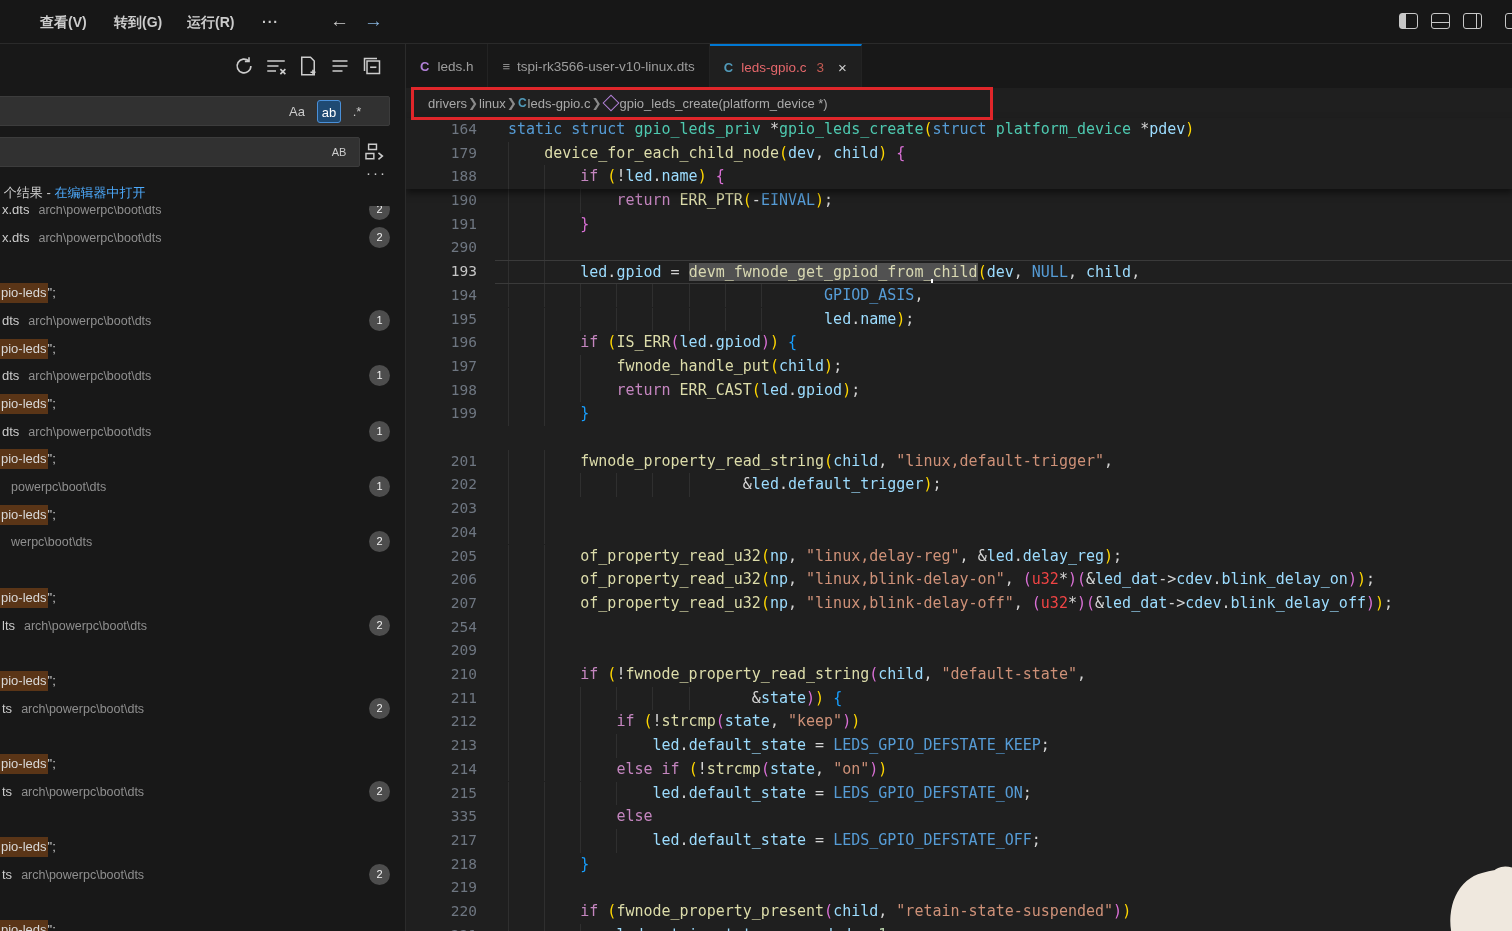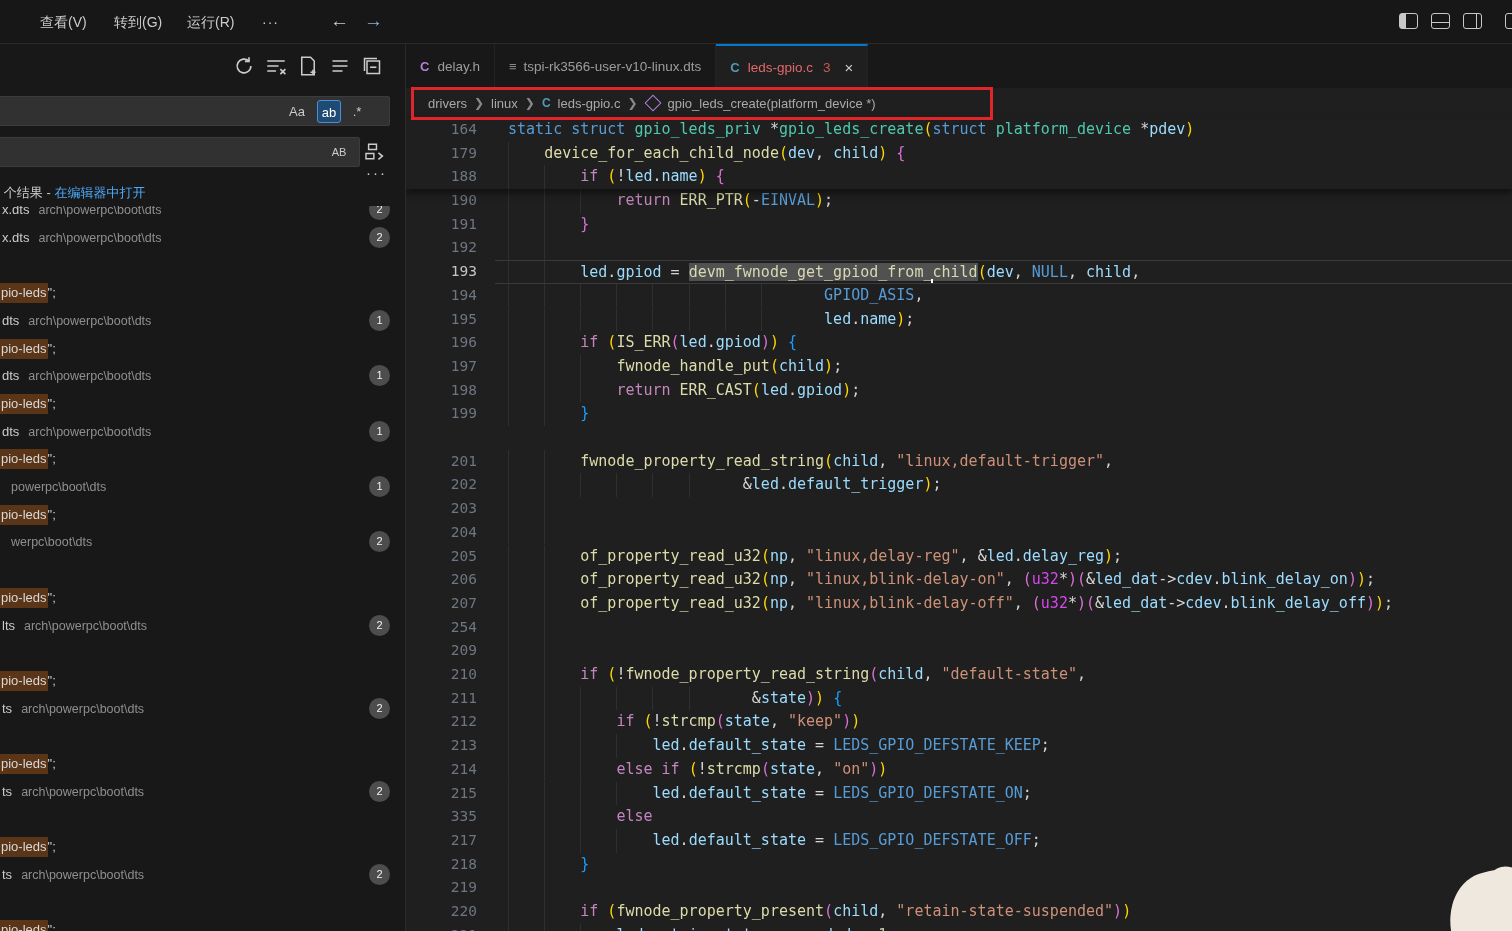--- a/index.html
+++ b/index.html
@@ -3,21 +3,21 @@
 <meta charset="utf-8">
 <style>
   * { margin:0; padding:0; box-sizing:border-box; }
   html,body { width:1512px; height:931px; overflow:hidden; background:#1f1f1f;
     font-family:"Liberation Sans", sans-serif; }
   #stage { position:relative; width:1512px; height:931px; overflow:hidden; background:#1f1f1f; }
 
   
   #titlebar { position:absolute; left:0; top:0; width:1512px; height:44px; background:#171717;
     border-bottom:1px solid #2a2a2a; color:#cccccc; font-size:14px; }
-  .menu-item { position:absolute; top:0; height:44px; line-height:44px; padding:0 10px; color:#cccccc; }
+  .menu-item { position:absolute; top:0; height:44px; line-height:44px; padding:0 10px; color:#cccccc;font-weight:bold; }
   .nav-arrow { position:absolute; top:0; height:44px; line-height:42px; font-size:19px; color:#cccccc; }
   #cmd-center { position:absolute; left:400px; top:7px; width:732px; height:30px; background:#2a2a2c;
     border:1px solid #444446; border-radius:6px; color:#c3c3c3; font-size:13.5px;
     display:flex; align-items:center; justify-content:center; gap:7px; }
   .mag { position:relative; width:13px; height:13px; display:inline-block; }
   .mag::before { content:""; position:absolute; left:0; top:0; width:9px; height:9px;
     border:1.6px solid #bdbdbd; border-radius:50%; }
   .mag::after { content:""; position:absolute; left:9px; top:9px; width:5px; height:1.8px;
     background:#bdbdbd; transform:rotate(45deg); transform-origin:0 0; }
   .layout-ico { position:absolute; top:13px; width:19px; height:16px; border:1.4px solid #c8c8c8;
@@ -53,40 +53,40 @@
   #tabsbar { position:absolute; left:0; top:0; width:1107px; height:44px; background:#181818; display:flex; }
   .tab { position:relative; height:44px; display:flex; align-items:center; gap:8px; padding:0 14px;
     background:#181818; border-right:1px solid #232323; font-size:13.5px; color:#9d9d9d; white-space:nowrap; }
   .tab.active { background:#1f1f1f; border-top:2px solid #0078d4; color:#e4676b; }
   .tab .ficon { font-weight:bold; font-size:13px; }
   .tab .listico { color:#8a8a8a; font-size:13px; letter-spacing:-1px; }
   .tab .dirty { color:#c35a52; margin-left:2px; }
   .tab .close { color:#cfcfcf; font-size:15px; margin-left:6px; }
 
   #breadcrumbs { position:absolute; left:0; top:44px; width:1107px; height:30px; background:#1f1f1f;
-    display:flex; align-items:center; padding-left:22px; gap:7px; font-size:13px; color:#a9a9a9; white-space:nowrap; }
+    display:flex; align-items:center; padding-left:22px; gap:1px; font-size:13px; color:#a9a9a9; white-space:nowrap; }
   .crumb-sep { color:#8a8a8a; font-size:12px; }
   .sym-cube { display:inline-block; width:12px; height:12px; border:1.4px solid #b180d7; transform:rotate(45deg); margin:0 2px; }
   #red-annotation { position:absolute; left:5px; top:43px; width:582px; height:33px; border:3px solid #e0262a; pointer-events:none; z-index:9; }
 
   
   #sticky { position:absolute; left:0; top:74px; width:1107px; height:71px; background:#1f1f1f;
     box-shadow:0 4px 7px rgba(0,0,0,0.5); z-index:5; }
   #code { position:absolute; left:0; top:145px; width:1107px; height:742px; }
   .cline { position:absolute; left:17px; width:1107px; height:23.7px; font-family:"DejaVu Sans Mono", monospace;
     font-size:15px; line-height:23.7px; white-space:pre; }
   .cline .lnum { position:absolute; left:0; top:0; width:54px; text-align:right; color:#6e7681; font-size:14.5px; }
   .cline .ltext { position:absolute; left:72px; right:0; top:0; padding-left:13px; height:23.7px; overflow:hidden; }
   .cline.cur .lnum { color:#c6c6c6; }
   .cline.cur .ltext { border-top:1px solid #3a3a3a; border-bottom:1px solid #3a3a3a; }
   .iguide { position:absolute; top:0; bottom:0; width:1px; background:#2f2f2f; }
   .tk-kw{color:#569cd6} .tk-ctl{color:#c586c0} .tk-typ{color:#4ec9b0} .tk-fn{color:#dcdcaa}
   .tk-var{color:#9cdcfe} .tk-str{color:#ce9178} .tk-com{color:#6a9955} .tk-num{color:#b5cea8}
   .tk-pln{color:#d4d4d4} .tk-op{color:#d4d4d4} .tk-b1{color:#ffd700} .tk-b2{color:#da70d6}
-  .tk-b3{color:#179fff} .tk-mac{color:#d946ef}
+  .tk-b3{color:#179fff} .tk-mac{color:#ef4444}
   .tk-sel{background:#515151;color:#d8d8b2}
   .caret{position:relative;display:inline-block;width:0;}
   .caret::after{content:"";position:absolute;left:-1px;top:2px;width:2px;height:20px;background:#ffffff;}
 
   
   .blob { position:absolute; background:#efe8de; }
   #blob-big { right:-30px; bottom:-42px; width:92px; height:102px; border-radius:52% 48% 46% 54%/58% 42% 50% 50%; transform:rotate(-14deg); }
   #blob-small { right:-9px; top:866px; width:30px; height:27px; border-radius:62% 38% 55% 45%/50% 55% 45% 50%; transform:rotate(24deg); }
 
   svg { display:block; }
@@ -191,21 +191,21 @@
         <div class="res-row res-file" style="top: 654.8px;"><span class="fname">ts</span><span class="fpath">arch\powerpc\boot\dts</span><span class="res-badge">2</span></div>
         <div class="res-row" style="top: 682.5px;"></div>
         <div class="res-row res-match" style="top: 710.2px;"><span class="hl">pio-leds</span><span class="tail">";</span></div>
       </div>
   </div>
 
   <div id="editor">
     <div id="tabsbar">
         <div class="tab">
           <span class="ficon" style="color: rgb(177, 128, 215);">C</span>
-          <span>delay.h</span>
+          <span>leds.h</span>
         </div>
         <div class="tab">
           <span class="listico">≡</span>
           <span>tspi-rk3566-user-v10-linux.dts</span>
         </div>
         <div class="tab active">
           <span class="ficon" style="color: rgb(81, 154, 186);">C</span>
           <span>leds-gpio.c</span>
           <span class="dirty">3</span>
           <span class="close">×</span>
@@ -224,21 +224,21 @@
       </div>
     <div id="red-annotation"></div>
     <div id="sticky">
         <div class="cline" style="top: 0px;"><span class="lnum">164</span><span class="ltext"><span class="tk-kw">static struct </span><span class="tk-typ">gpio_leds_priv</span><span class="tk-pln"> *</span><span class="tk-typ">gpio_leds_create</span><span class="tk-b1">(</span><span class="tk-kw">struct </span><span class="tk-typ">platform_device</span><span class="tk-pln"> *</span><span class="tk-var">pdev</span><span class="tk-b1">)</span></span></div>
         <div class="cline" style="top: 23.7px;"><span class="lnum">179</span><span class="ltext"><span class="tk-ws">    </span><span class="tk-fn">device_for_each_child_node</span><span class="tk-b1">(</span><span class="tk-var">dev</span><span class="tk-pln">, </span><span class="tk-var">child</span><span class="tk-b1">)</span><span class="tk-pln"> </span><span class="tk-b2">{</span><i class="iguide" style="left: calc(0ch + 13px);"></i></span></div>
         <div class="cline" style="top: 47.4px;"><span class="lnum">188</span><span class="ltext"><span class="tk-ws">        </span><span class="tk-ctl">if</span><span class="tk-pln"> </span><span class="tk-b1">(</span><span class="tk-op">!</span><span class="tk-var">led</span><span class="tk-pln">.</span><span class="tk-var">name</span><span class="tk-b1">)</span><span class="tk-pln"> </span><span class="tk-b2">{</span><i class="iguide" style="left: calc(0ch + 13px);"></i><i class="iguide" style="left: calc(4ch + 13px);"></i></span></div>
       </div>
     <div id="code">
         <div class="cline" style="top: 0px;"><span class="lnum">190</span><span class="ltext"><span class="tk-ws">            </span><span class="tk-ctl">return</span><span class="tk-pln"> </span><span class="tk-fn">ERR_PTR</span><span class="tk-b1">(</span><span class="tk-pln">-</span><span class="tk-kw">EINVAL</span><span class="tk-b1">)</span><span class="tk-pln">;</span><i class="iguide" style="left: calc(0ch + 13px);"></i><i class="iguide" style="left: calc(4ch + 13px);"></i><i class="iguide" style="left: calc(8ch + 13px);"></i></span></div>
         <div class="cline" style="top: 23.7px;"><span class="lnum">191</span><span class="ltext"><span class="tk-ws">        </span><span class="tk-b2">}</span><i class="iguide" style="left: calc(0ch + 13px);"></i><i class="iguide" style="left: calc(4ch + 13px);"></i></span></div>
-        <div class="cline" style="top: 47.4px;"><span class="lnum">192</span><span class="ltext"><i class="iguide" style="left: calc(0ch + 13px);"></i><i class="iguide" style="left: calc(4ch + 13px);"></i></span></div>
+        <div class="cline" style="top: 47.4px;"><span class="lnum">290</span><span class="ltext"><i class="iguide" style="left: calc(0ch + 13px);"></i><i class="iguide" style="left: calc(4ch + 13px);"></i></span></div>
         <div class="cline cur" style="top: 71.1px;"><span class="lnum">193</span><span class="ltext"><span class="tk-ws">        </span><span class="tk-var">led</span><span class="tk-pln">.</span><span class="tk-var">gpiod</span><span class="tk-pln"> = </span><span class="tk-sel">devm_fwnode_get_gpiod_from_</span><span class="caret"></span><span class="tk-sel">child</span><span class="tk-b1">(</span><span class="tk-var">dev</span><span class="tk-pln">, </span><span class="tk-kw">NULL</span><span class="tk-pln">, </span><span class="tk-var">child</span><span class="tk-pln">,</span><i class="iguide" style="left: calc(0ch + 13px);"></i><i class="iguide" style="left: calc(4ch + 13px);"></i></span></div>
         <div class="cline" style="top: 94.8px;"><span class="lnum">194</span><span class="ltext"><span class="tk-ws">                                   </span><span class="tk-kw">GPIOD_ASIS</span><span class="tk-pln">,</span><i class="iguide" style="left: calc(0ch + 13px);"></i><i class="iguide" style="left: calc(4ch + 13px);"></i><i class="iguide" style="left: calc(8ch + 13px);"></i><i class="iguide" style="left: calc(12ch + 13px);"></i><i class="iguide" style="left: calc(16ch + 13px);"></i><i class="iguide" style="left: calc(20ch + 13px);"></i><i class="iguide" style="left: calc(24ch + 13px);"></i><i class="iguide" style="left: calc(28ch + 13px);"></i></span></div>
         <div class="cline" style="top: 118.5px;"><span class="lnum">195</span><span class="ltext"><span class="tk-ws">                                   </span><span class="tk-var">led</span><span class="tk-pln">.</span><span class="tk-var">name</span><span class="tk-b1">)</span><span class="tk-pln">;</span><i class="iguide" style="left: calc(0ch + 13px);"></i><i class="iguide" style="left: calc(4ch + 13px);"></i><i class="iguide" style="left: calc(8ch + 13px);"></i><i class="iguide" style="left: calc(12ch + 13px);"></i><i class="iguide" style="left: calc(16ch + 13px);"></i><i class="iguide" style="left: calc(20ch + 13px);"></i><i class="iguide" style="left: calc(24ch + 13px);"></i><i class="iguide" style="left: calc(28ch + 13px);"></i></span></div>
         <div class="cline" style="top: 142.2px;"><span class="lnum">196</span><span class="ltext"><span class="tk-ws">        </span><span class="tk-ctl">if</span><span class="tk-pln"> </span><span class="tk-b1">(</span><span class="tk-fn">IS_ERR</span><span class="tk-b2">(</span><span class="tk-var">led</span><span class="tk-pln">.</span><span class="tk-var">gpiod</span><span class="tk-b2">)</span><span class="tk-b1">)</span><span class="tk-pln"> </span><span class="tk-b3">{</span><i class="iguide" style="left: calc(0ch + 13px);"></i><i class="iguide" style="left: calc(4ch + 13px);"></i></span></div>
         <div class="cline" style="top: 165.9px;"><span class="lnum">197</span><span class="ltext"><span class="tk-ws">            </span><span class="tk-fn">fwnode_handle_put</span><span class="tk-b1">(</span><span class="tk-var">child</span><span class="tk-b1">)</span><span class="tk-pln">;</span><i class="iguide" style="left: calc(0ch + 13px);"></i><i class="iguide" style="left: calc(4ch + 13px);"></i><i class="iguide" style="left: calc(8ch + 13px);"></i></span></div>
         <div class="cline" style="top: 189.6px;"><span class="lnum">198</span><span class="ltext"><span class="tk-ws">            </span><span class="tk-ctl">return</span><span class="tk-pln"> </span><span class="tk-fn">ERR_CAST</span><span class="tk-b1">(</span><span class="tk-var">led</span><span class="tk-pln">.</span><span class="tk-var">gpiod</span><span class="tk-b1">)</span><span class="tk-pln">;</span><i class="iguide" style="left: calc(0ch + 13px);"></i><i class="iguide" style="left: calc(4ch + 13px);"></i><i class="iguide" style="left: calc(8ch + 13px);"></i></span></div>
         <div class="cline" style="top: 213.3px;"><span class="lnum">199</span><span class="ltext"><span class="tk-ws">        </span><span class="tk-b3">}</span><i class="iguide" style="left: calc(0ch + 13px);"></i><i class="iguide" style="left: calc(4ch + 13px);"></i></span></div>
         <div class="cline" style="top: 260.7px;"><span class="lnum">201</span><span class="ltext"><span class="tk-ws">        </span><span class="tk-fn">fwnode_property_read_string</span><span class="tk-b1">(</span><span class="tk-var">child</span><span class="tk-pln">, </span><span class="tk-str">"linux,default-trigger"</span><span class="tk-pln">,</span><i class="iguide" style="left: calc(0ch + 13px);"></i><i class="iguide" style="left: calc(4ch + 13px);"></i></span></div>
         <div class="cline" style="top: 284.4px;"><span class="lnum">202</span><span class="ltext"><span class="tk-ws">                          </span><span class="tk-op">&amp;</span><span class="tk-var">led</span><span class="tk-pln">.</span><span class="tk-var">default_trigger</span><span class="tk-b1">)</span><span class="tk-pln">;</span><i class="iguide" style="left: calc(0ch + 13px);"></i><i class="iguide" style="left: calc(4ch + 13px);"></i><i class="iguide" style="left: calc(8ch + 13px);"></i><i class="iguide" style="left: calc(12ch + 13px);"></i><i class="iguide" style="left: calc(16ch + 13px);"></i><i class="iguide" style="left: calc(20ch + 13px);"></i></span></div>
         <div class="cline" style="top: 308.1px;"><span class="lnum">203</span><span class="ltext"><i class="iguide" style="left: calc(0ch + 13px);"></i><i class="iguide" style="left: calc(4ch + 13px);"></i></span></div>

